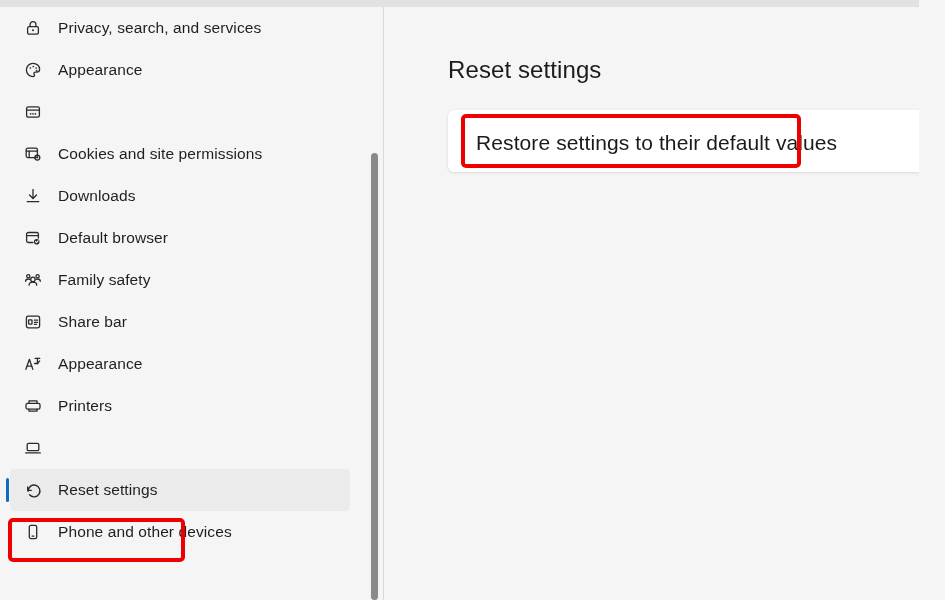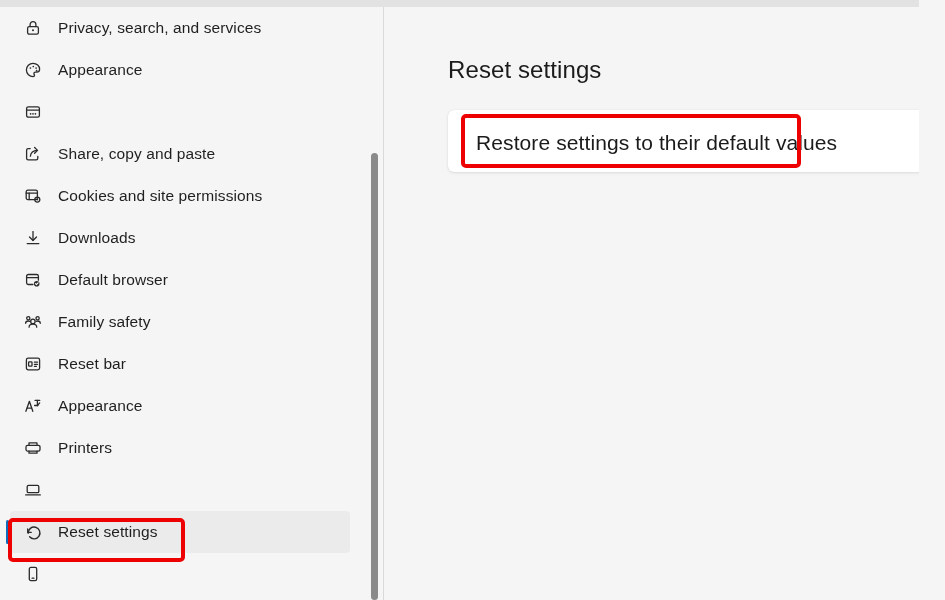--- a/index.html
+++ b/index.html
@@ -210,30 +210,20 @@
               <path d="M3.6 8.1h12.8" fill="none" stroke="currentColor" stroke-width="1.3" stroke-linecap="round" stroke-linejoin="round"></path>
               <circle cx="7.6" cy="11.8" r=".85" fill="currentColor"></circle>
               <circle cx="10" cy="11.8" r=".85" fill="currentColor"></circle>
               <circle cx="12.4" cy="11.8" r=".85" fill="currentColor"></circle>
             </svg>
           </span>
         </div>
         <div class="nav-item">
           <span class="nav-icon">
             <svg width="20" height="20" viewBox="0 0 20 20">
-              <path d="M7.2 4.6H5.2a1.6 1.6 0 0 0-1.6 1.6v8.1a1.6 1.6 0 0 0 1.6 1.6h8a1.6 1.6 0 0 0 1.6-1.6v-2" fill="none" stroke="currentColor" stroke-width="1.3" stroke-linecap="round" stroke-linejoin="round"></path>
-              <path d="M7.4 12.2c.4-4 3.3-5.7 6.8-5.8" fill="none" stroke="currentColor" stroke-width="1.3" stroke-linecap="round" stroke-linejoin="round"></path>
-              <path d="M11.6 3.5l2.9 2.9-2.9 2.9" fill="none" stroke="currentColor" stroke-width="1.3" stroke-linecap="round" stroke-linejoin="round"></path>
-            </svg>
-          </span>
-          <span class="nav-label">Share, copy and paste</span>
-        </div>
-        <div class="nav-item">
-          <span class="nav-icon">
-            <svg width="20" height="20" viewBox="0 0 20 20">
               <rect x="3.2" y="4.2" width="11.2" height="9.4" rx="1.6" fill="none" stroke="currentColor" stroke-width="1.3" stroke-linecap="round" stroke-linejoin="round"></rect>
               <path d="M3.2 7.2h11.2" fill="none" stroke="currentColor" stroke-width="1.3" stroke-linecap="round" stroke-linejoin="round"></path>
               <path d="M6.2 7.2v6.4" fill="none" stroke="currentColor" stroke-width="1.3" stroke-linecap="round" stroke-linejoin="round"></path>
               <circle cx="14.3" cy="13.6" r="2.5" fill="none" stroke="currentColor" stroke-width="1.3" stroke-linecap="round" stroke-linejoin="round"></circle>
               <circle cx="14.3" cy="13.6" r=".9" fill="currentColor"></circle>
             </svg>
           </span>
           <span class="nav-label">Cookies and site permissions</span>
         </div>
         <div class="nav-item">
@@ -271,21 +261,21 @@
           <span class="nav-label">Family safety</span>
         </div>
         <div class="nav-item">
           <span class="nav-icon">
             <svg width="20" height="20" viewBox="0 0 20 20">
               <rect x="3.4" y="4.2" width="13.2" height="11.6" rx="1.8" fill="none" stroke="currentColor" stroke-width="1.3" stroke-linecap="round" stroke-linejoin="round"></rect>
               <rect x="5.6" y="7.9" width="3.4" height="4.2" rx=".6" fill="none" stroke="currentColor" stroke-width="1.3" stroke-linecap="round" stroke-linejoin="round"></rect>
               <path d="M11.4 8.2h3.1M11.4 10.3h3.1M11.4 12.3h2" fill="none" stroke="currentColor" stroke-width="1.3" stroke-linecap="round" stroke-linejoin="round"></path>
             </svg>
           </span>
-          <span class="nav-label">Reset bar</span>
+          <span class="nav-label">Share bar</span>
         </div>
         <div class="nav-item">
           <span class="nav-icon">
             <svg width="20" height="20" viewBox="0 0 20 20">
               <path d="M2.9 15.3L6.4 5.3l3.4 10" fill="none" stroke="currentColor" stroke-width="1.3" stroke-linecap="round" stroke-linejoin="round"></path>
               <path d="M4.2 12.1h4.4" fill="none" stroke="currentColor" stroke-width="1.3" stroke-linecap="round" stroke-linejoin="round"></path>
               <path d="M12.1 4.4h4.6" fill="none" stroke="currentColor" stroke-width="1.3" stroke-linecap="round" stroke-linejoin="round"></path>
               <path d="M14.4 4.4v5.1" fill="none" stroke="currentColor" stroke-width="1.3" stroke-linecap="round" stroke-linejoin="round"></path>
               <path d="M16.7 6.9l-2.3 2.6" fill="none" stroke="currentColor" stroke-width="1.3" stroke-linecap="round" stroke-linejoin="round"></path>
               <path d="M11.6 9.5h3.2" fill="none" stroke="currentColor" stroke-width="1.3" stroke-linecap="round" stroke-linejoin="round"></path>
@@ -321,20 +311,21 @@
           </span>
           <span class="nav-label">Reset settings</span>
         </div>
         <div class="nav-item">
           <span class="nav-icon">
             <svg width="20" height="20" viewBox="0 0 20 20">
               <rect x="6.3" y="3.4" width="7.4" height="13.2" rx="1.6" fill="none" stroke="currentColor" stroke-width="1.3" stroke-linecap="round" stroke-linejoin="round"></rect>
               <path d="M9.1 14.2h1.8" fill="none" stroke="currentColor" stroke-width="1.3" stroke-linecap="round" stroke-linejoin="round"></path>
             </svg>
           </span>
+          <span class="nav-label">Phone and other devices</span>
         </div>
       </div>
 
     <div class="scroll-track">
       <div class="scroll-thumb" style="background: rgb(138, 138, 138);"></div>
     </div>
   </div>
 
   <div class="divider"></div>
 

